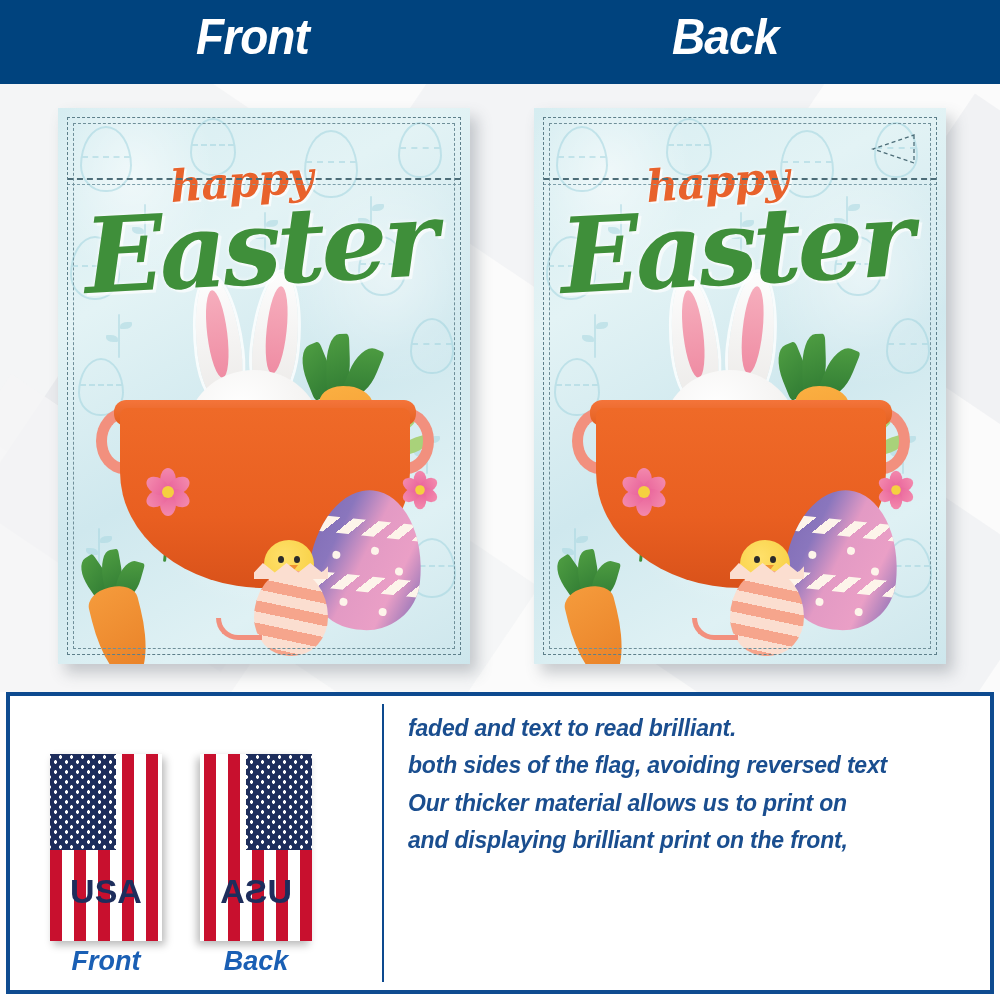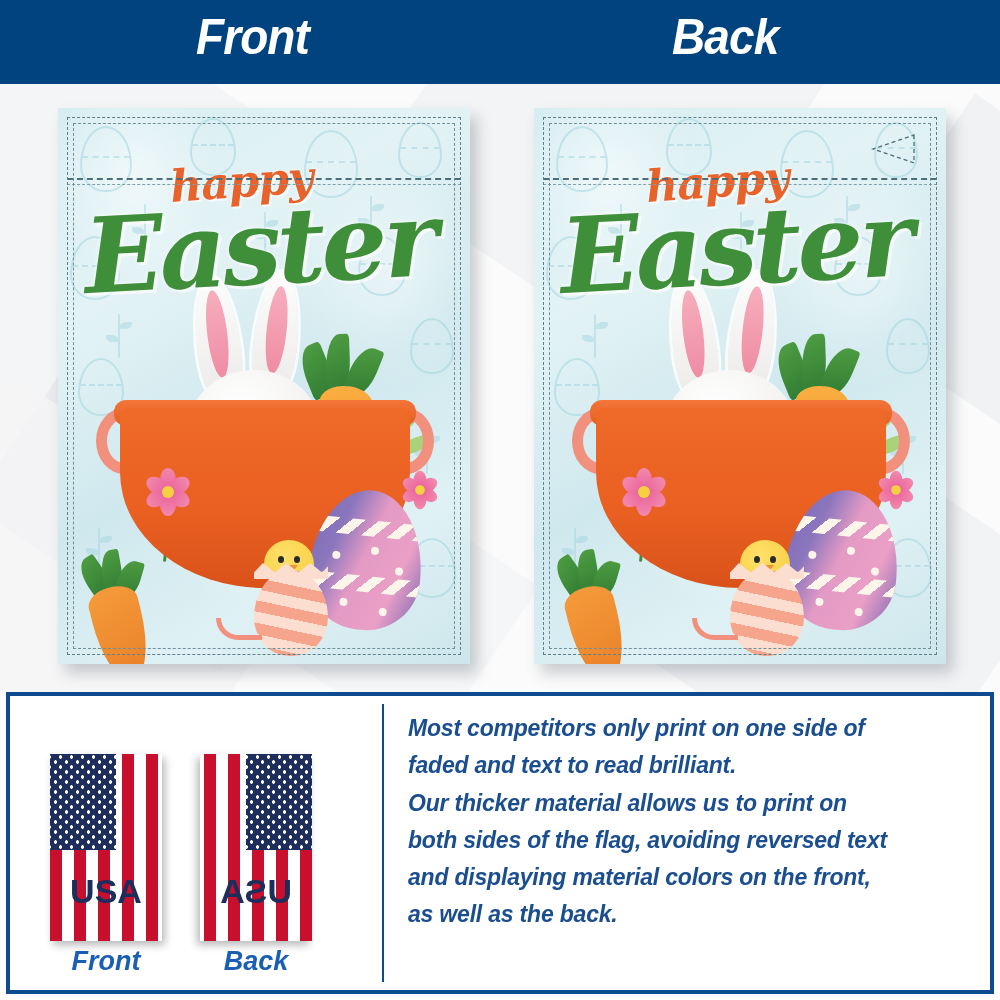--- a/index.html
+++ b/index.html
@@ -596,23 +596,21 @@
         <div class="usa-text">USA</div>
       </div>
 
       <div class="comp-sub sub-front">Front</div>
       <div class="comp-sub sub-back">Back</div>
     </div>
 
     <div class="divider"></div>
 
     <div class="copy">
-      <p>Most competitors only print on one side of</p>
       <p>faded and text to read brilliant.</p>
+      <p>both sides of the flag, avoiding reversed text</p>
       <p>Our thicker material allows us to print on</p>
-      <p>both sides of the flag, avoiding reversed text</p>
-      <p>and displaying material colors on the front,</p>
-      <p>as well as the back.</p>
+      <p>and displaying brilliant print on the front,</p>
     </div>
 
   </div>
 
 </div>
 
 </body></html>

